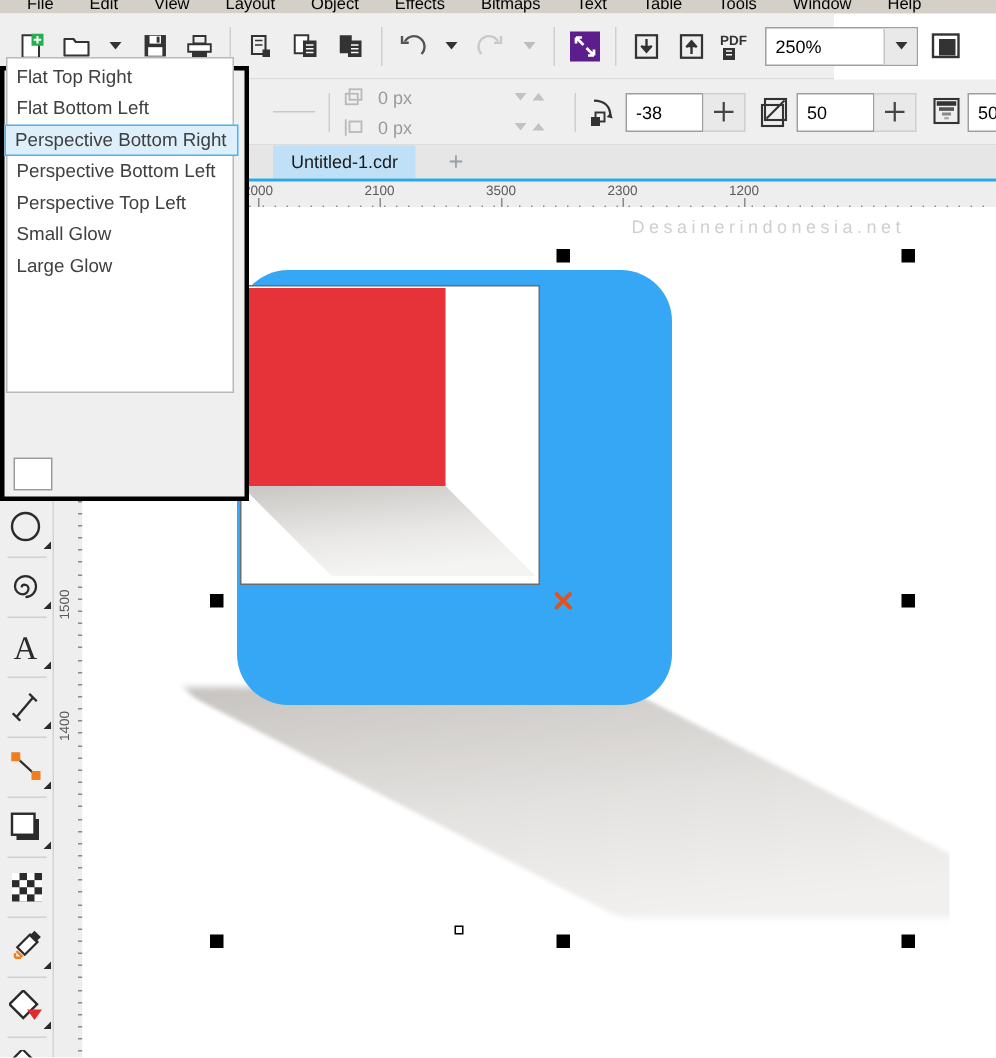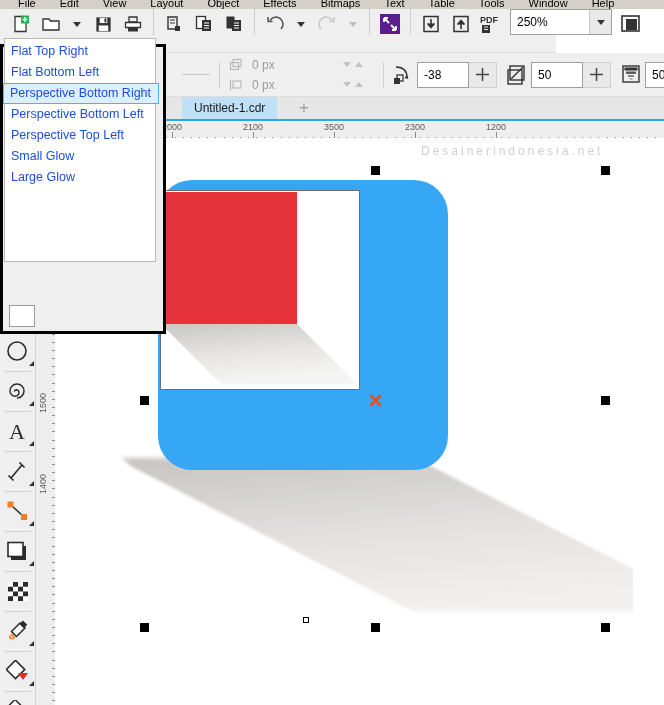--- a/index.html
+++ b/index.html
@@ -21,21 +21,21 @@
     margin-top: -11px; padding-left: 6px;
   }
   .menubar .mi {
     font-size: 11px; color: #000; padding: 0 12px; white-space: nowrap;
   }
 
   
   .toolbar1 {
     position: absolute; left: 0; top: 9px; width: 556px; height: 44px;
     background: #efefef; border-bottom: 1px solid #dcdcdc;
-    display: flex; padding-left: 6px;
+    display: flex; align-items: center; padding-left: 6px;
   }
   .tb-btn {
     width: 30px; height: 30px; display: flex; align-items: center;
     justify-content: center; flex: 0 0 auto;
   }
   .tb-btn.small { width: 22px; }
   .tb-sep { width: 1px; height: 26px; background: #cfcfcf; margin: 0 5px; flex: 0 0 auto; }
   .caret { width: 0; height: 0; border-left: 4px solid transparent;
            border-right: 4px solid transparent; border-top: 5px solid #333; }
   .caret.dim { border-top-color: #bdbdbd; }
@@ -176,21 +176,21 @@
     display: flex; align-items: center; justify-content: center;
     font-size: 25px; color: #3a3a3a; line-height: 1;
   }
   .preset-list {
     position: absolute; left: 4px; top: 38px; width: 152px; height: 224px;
     background: #fff; border: 1px solid #b9b9b9; z-index: 45;
     padding-top: 2px;
   }
   .preset-item {
     height: 21px; line-height: 21px; padding-left: 6px;
-    font-size: 12.5px; color: #1d4ed8; white-space: nowrap;
+    font-size: 12.5px; color: #404040; white-space: nowrap;
   }
   .preset-item.sel {
     background: #ddeffb; border: 1px solid #4fb3ea;
     height: 21px; line-height: 19px; width: 156px; margin-left: -2px;
   }
   .docker-bottom {
     position: absolute; left: 6px; bottom: 4px; width: 26px; height: 22px;
     border: 1px solid #9a9a9a; background: #fff;
   }
 </style>

